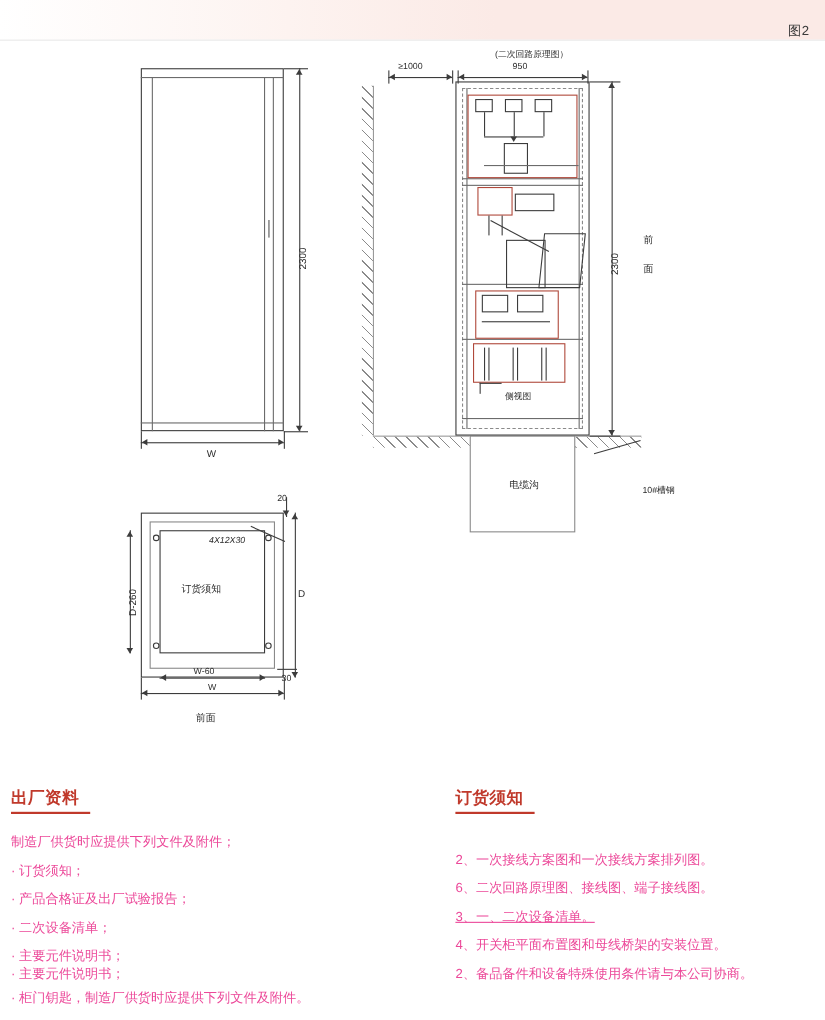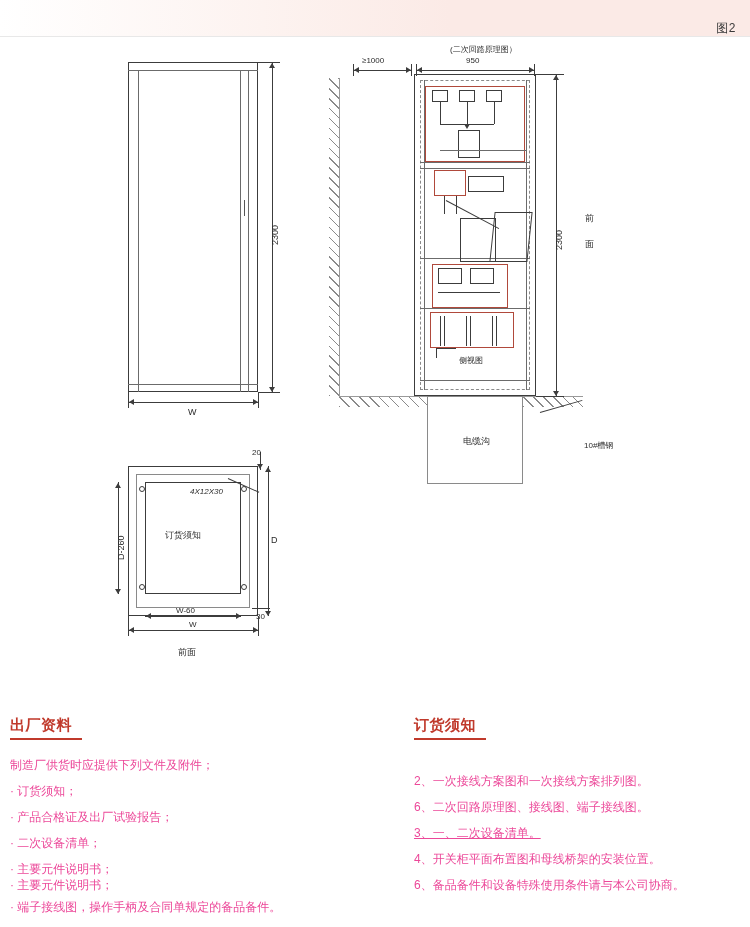--- a/index.html
+++ b/index.html
@@ -238,24 +238,24 @@
 
 <div>
   <div class="sec-title" style="left:10px;top:716px;">出厂资料</div>
   <div class="sec-rule" style="left:10px;top:738px;width:72px;"></div>
   <div class="para" style="left:10px;top:752px;">制造厂供货时应提供下列文件及附件；</div>
   <div class="para" style="left:10px;top:778px;">·  订货须知；</div>
   <div class="para" style="left:10px;top:804px;">·  产品合格证及出厂试验报告；</div>
   <div class="para" style="left:10px;top:830px;">·  二次设备清单；</div>
   <div class="para" style="left:10px;top:856px;">·  主要元件说明书；</div>
   <div class="para" style="left:10px;top:872px;">·  主要元件说明书；</div>
-  <div class="para" style="left:10px;top:894px;">·  端子接线图，操作手柄及合同单规定的备品备件。</div>
+  <div class="para" style="left:10px;top:894px;">·  柜门钥匙，制造厂供货时应提供下列文件及附件。</div>
 </div>
 
 <div>
   <div class="sec-title" style="left:414px;top:716px;">订货须知</div>
   <div class="sec-rule" style="left:414px;top:738px;width:72px;"></div>
   <div class="para" style="left:414px;top:768px;">2、一次接线方案图和一次接线方案排列图。</div>
   <div class="para" style="left:414px;top:794px;">6、二次回路原理图、接线图、端子接线图。</div>
   <div class="para" style="left:414px;top:820px;text-decoration:underline;">3、一、二次设备清单。</div>
   <div class="para" style="left:414px;top:846px;">4、开关柜平面布置图和母线桥架的安装位置。</div>
-  <div class="para" style="left:414px;top:872px;">6、备品备件和设备特殊使用条件请与本公司协商。</div>
+  <div class="para" style="left:414px;top:872px;">2、备品备件和设备特殊使用条件请与本公司协商。</div>
 </div>
 
 </body></html>

